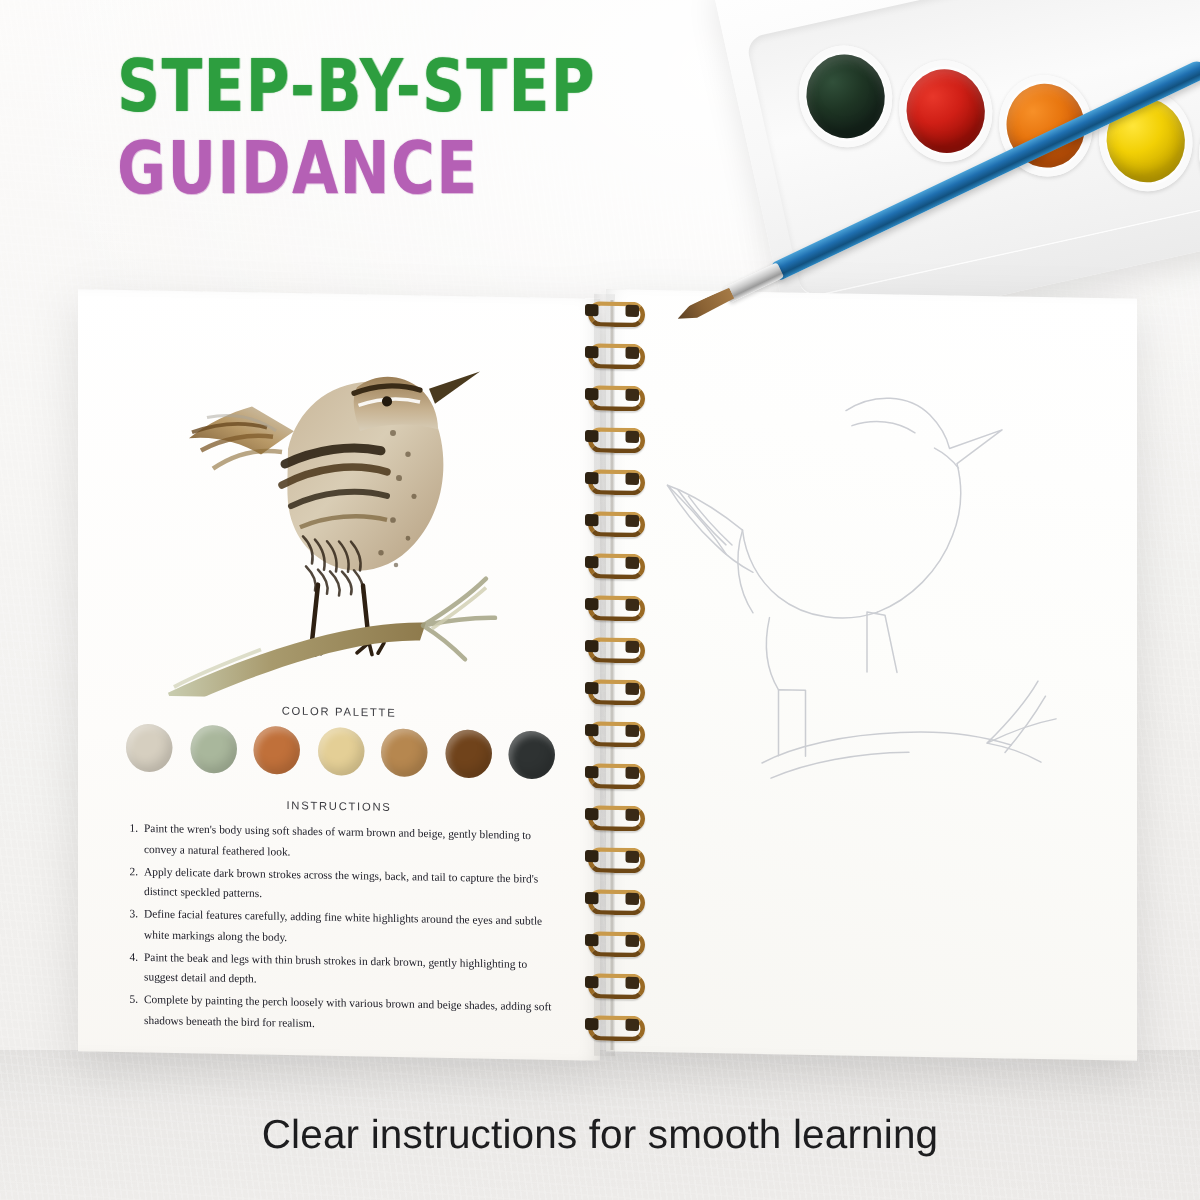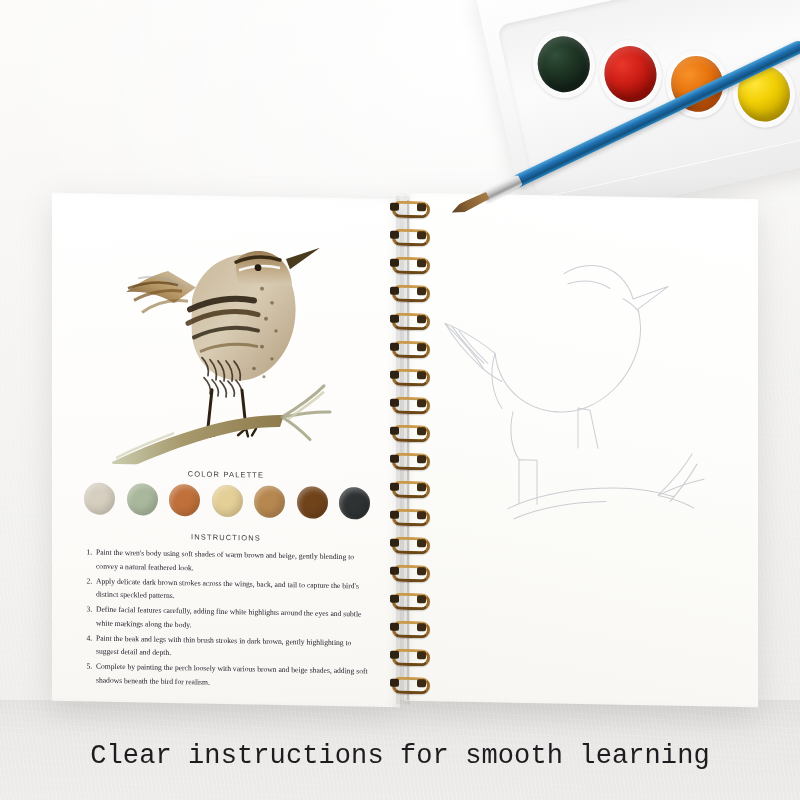--- a/index.html
+++ b/index.html
@@ -103,21 +103,21 @@
     font-family:"Liberation Serif",serif;color:#20202a;}
   .instr ol{margin:0;padding:0 0 0 18px;list-style:decimal;}
   .instr li{font-size:7.6px;line-height:1.78;margin-bottom:1.5px;padding-left:2px;}
 
   
   .rp{position:absolute;left:352px;top:0;width:354px;height:100%;transform:skewY(1.05deg);overflow:hidden;}
   .sketch{position:absolute;left:14px;top:36px;width:330px;height:330px;opacity:.72;}
 
   
   .caption{position:absolute;left:0;right:0;top:741px;text-align:center;z-index:40;
-    font-family:Liberation Mono, monospace;font-size:27px;color:#1d1d1f;letter-spacing:.1px;}
+    font-family:Liberation Sans, sans-serif;font-size:27px;color:#1d1d1f;letter-spacing:.1px;}
 </style>
 </head>
 <body>
 
 <div id="stage">
 
   <div class="desk"></div>
   <div class="desk-shadow"></div>
 
   <div class="tray-wrap">
@@ -369,17 +369,21 @@
           <li>Paint the wren's body using soft shades of warm brown and beige, gently blending to convey a natural feathered look.</li>
           <li>Apply delicate dark brown strokes across the wings, back, and tail to capture the bird's distinct speckled patterns.</li>
           <li>Define facial features carefully, adding fine white highlights around the eyes and subtle white markings along the body.</li>
           <li>Paint the beak and legs with thin brush strokes in dark brown, gently highlighting to suggest detail and depth.</li>
           <li>Complete by painting the perch loosely with various brown and beige shades, adding soft shadows beneath the bird for realism.</li>
         </ol>
       </div>
     </div>
   </div>
 
+  <div class="heading">
+    <span class="head-line head-1">STEP-BY-STEP</span>
+    <span class="head-line head-2">GUIDANCE</span>
+  </div>
 
   <div class="caption">Clear instructions for smooth learning</div>
 
   <div class="grain"></div>
 </div>
 
 </body></html>

